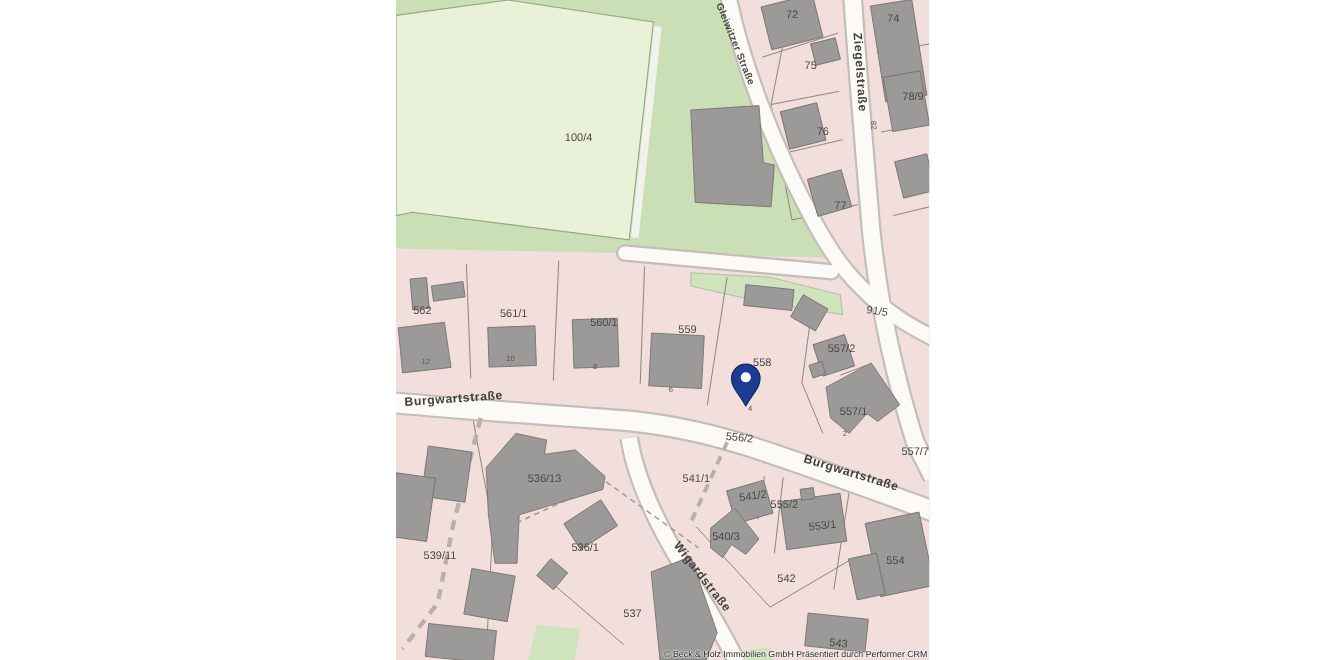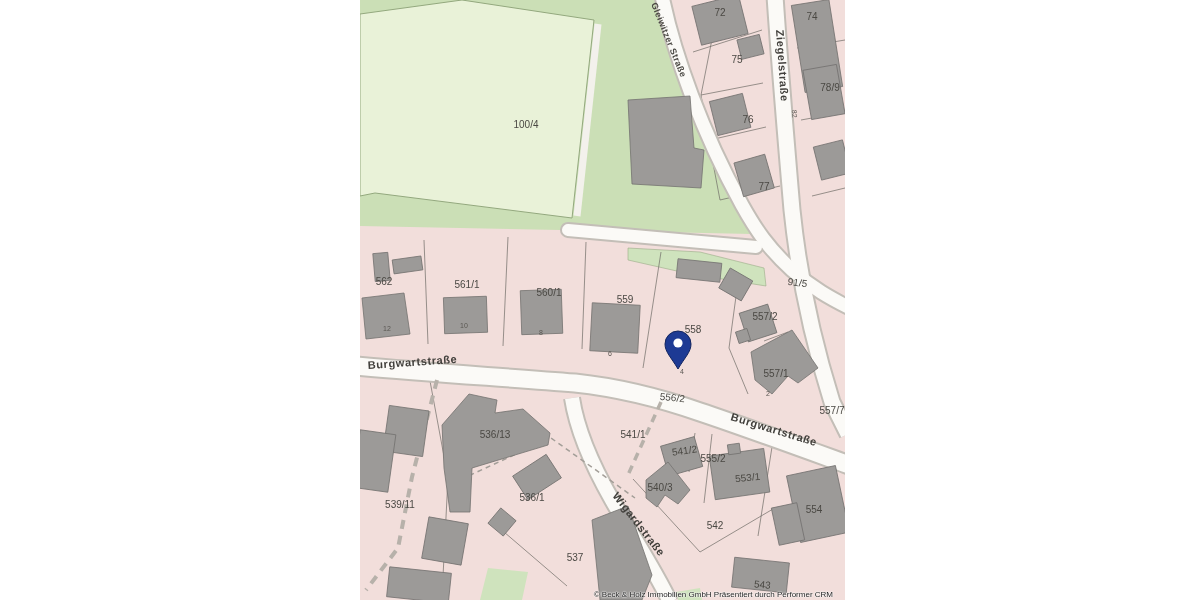--- a/index.html
+++ b/index.html
@@ -6,21 +6,21 @@
   body{width:1200px;height:600px;overflow:hidden;font-family:"Liberation Sans",sans-serif;}
   #stage{position:relative;width:1200px;height:600px;background:#ffffff;}
   #map-wrap{position:absolute;left:360px;top:0;width:485px;height:600px;overflow:hidden;}
   svg{display:block;}
   .lbl-parcel{font:10px "Liberation Sans",sans-serif;fill:#4a4843;text-anchor:middle;}
   .lbl-house{font:7px "Liberation Sans",sans-serif;fill:#5a5752;text-anchor:middle;}
   .lbl-street{font:700 11px "Liberation Sans",sans-serif;fill:#413f3b;letter-spacing:.6px;}
   .lbl-street-sm{font:600 9px "Liberation Sans",sans-serif;fill:#4a4843;letter-spacing:.4px;}
   .bld{fill:#9c9a98;stroke:#747270;stroke-width:.8;}
   .pline{stroke:#6f6b66;stroke-width:.7;fill:none;}
-  #attribution{position:absolute;right:12px;bottom:1px;font-size:8px;color:#1d1d1d;
+  #attribution{position:absolute;right:2px;bottom:1px;font-size:8px;color:#1d1d1d;
     text-shadow:0 0 2px #fff,0 0 2px #fff,0 0 1px #fff;white-space:nowrap;}
 </style>
 </head>
 <body>
 
 <div id="stage">
   <div id="map-wrap">
     <svg id="map" width="485" height="600" viewBox="0 0 485 600">
 
       <rect x="0" y="0" width="485" height="600" fill="#f2dedb"></rect>

